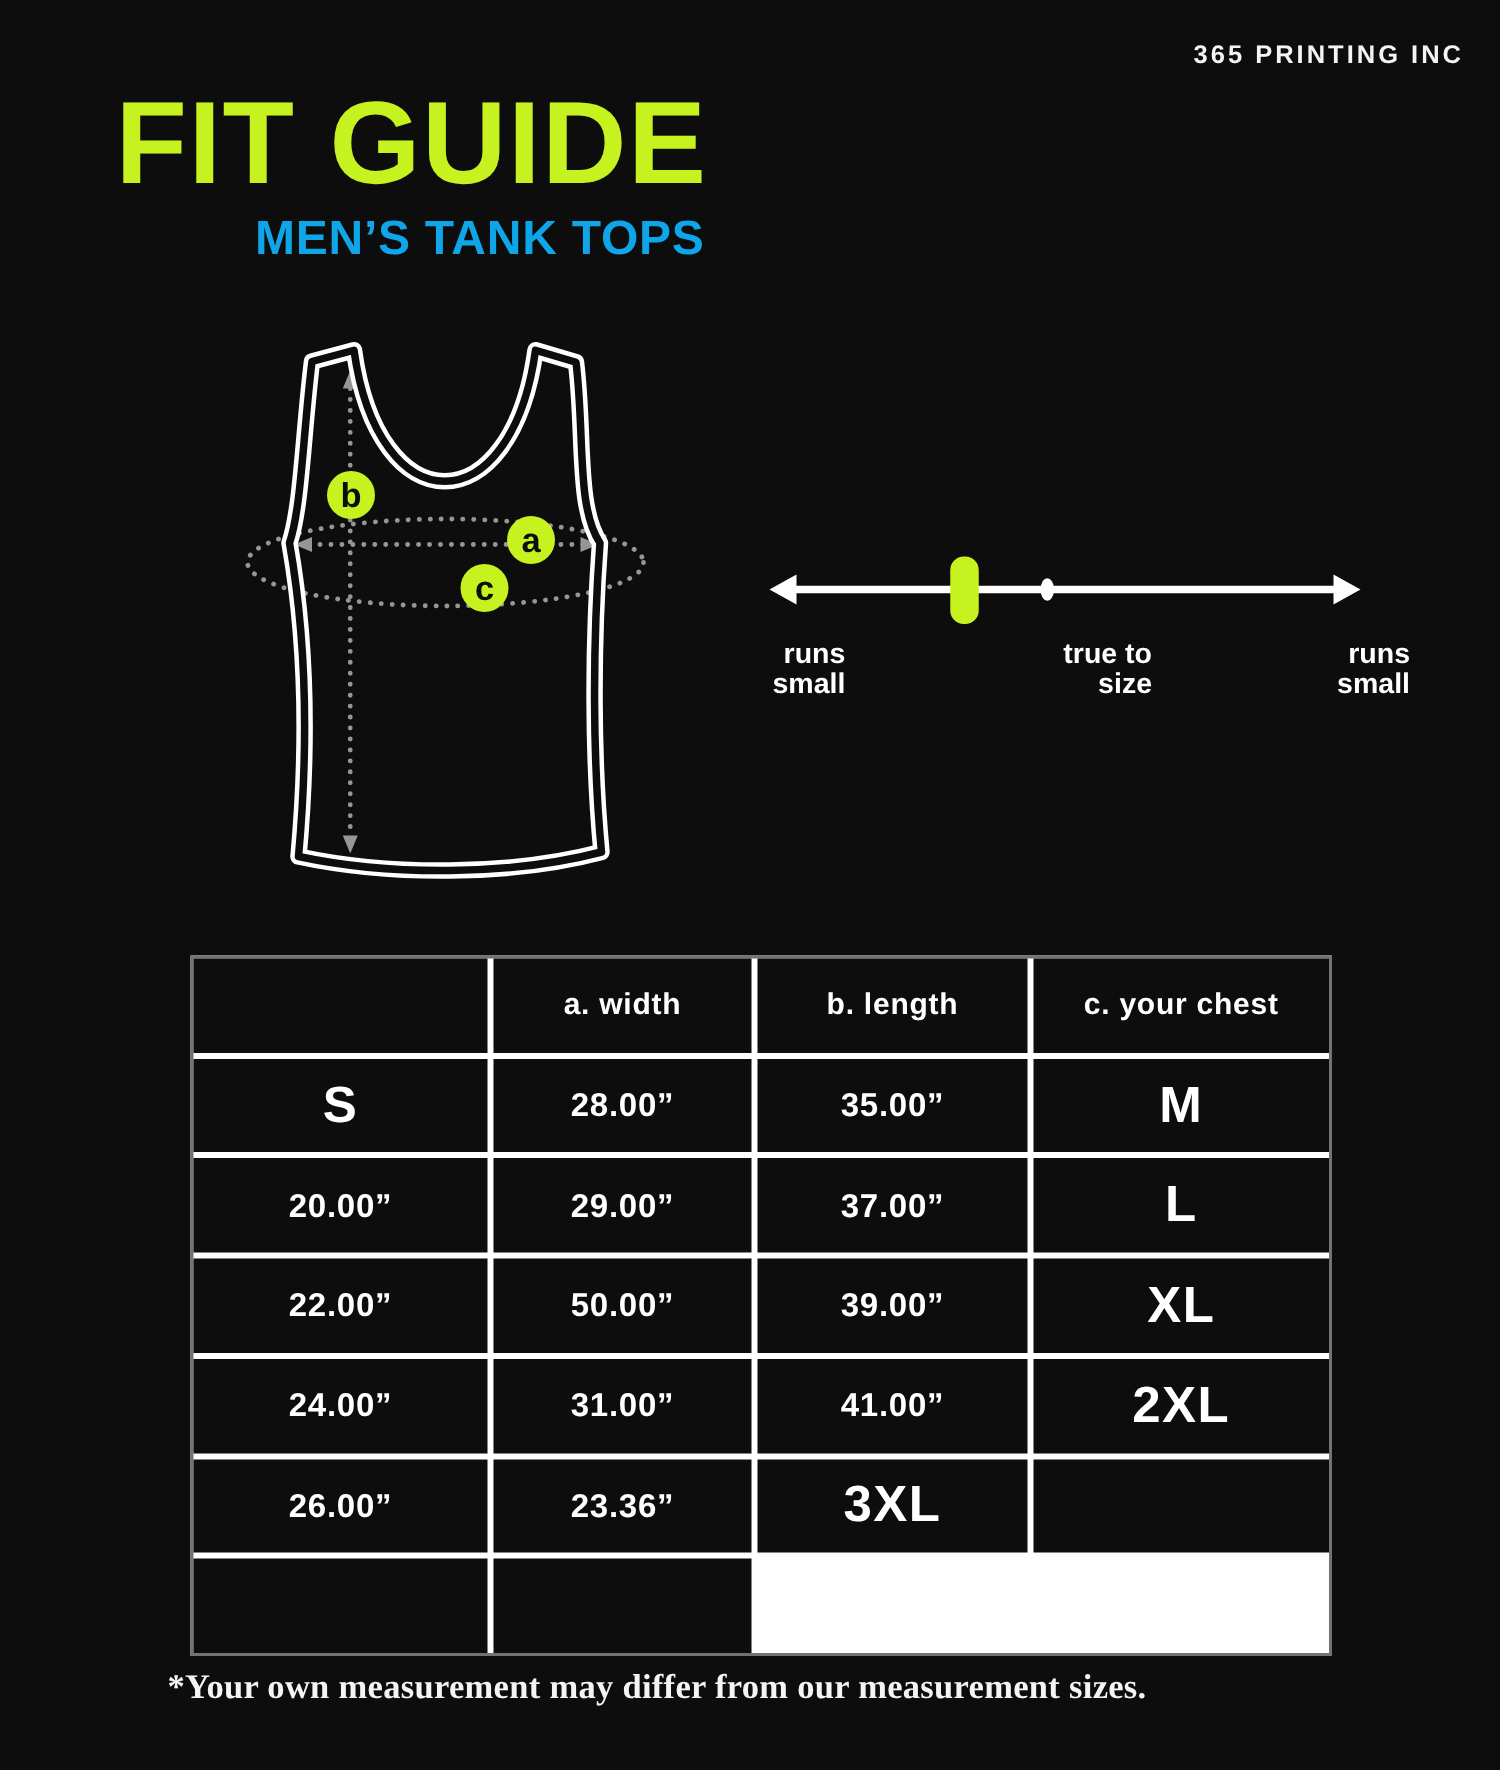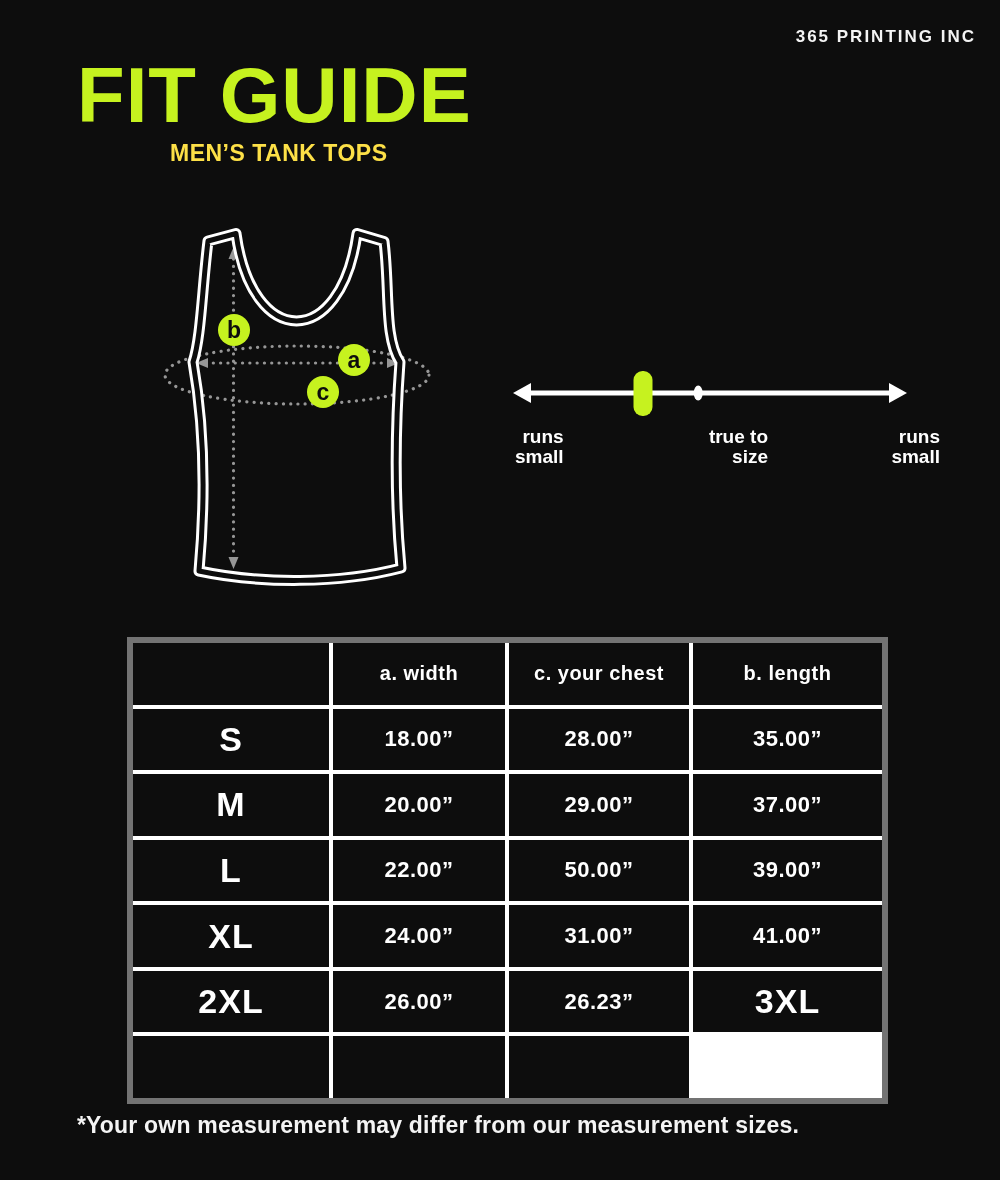--- a/index.html
+++ b/index.html
@@ -12,50 +12,50 @@
   .brand{
     position:absolute;top:27px;right:24px;
     font-size:17px;letter-spacing:2px;color:#f4f4f4;margin-left:41px;
   }
   .title{
     position:absolute;left:60px;top:56px;
     font-size:78px;line-height:1;letter-spacing:1px;color:#c6f21f;margin-left:17px;
   }
   .subtitle{
     position:absolute;left:170px;top:140px;
-    font-size:23px;letter-spacing:0.5px;color:#fde047;
+    font-size:32px;letter-spacing:0.5px;color:#0ea5e9;
   }
   .tank-svg{position:absolute;left:150px;top:225px;}
   .scale-svg{position:absolute;left:505px;top:358px;}
   .scale-label{
     position:absolute;top:427px;
     font-size:19px;line-height:20px;color:#ffffff;
   }
   .scale-label span{display:block;text-align:right;}
   .lbl-small{left:515px;text-align:left;}
   .lbl-true{left:648px;width:120px;text-align:center;}
   .lbl-large{left:822px;width:118px;text-align:center;}
   .size-table{
     position:absolute;left:127px;top:637px;width:761px;height:467px;
-    box-sizing:border-box;border:6px solid #737373;background:#ffffff;
+    box-sizing:border-box;border:2px solid #737373;background:#ffffff;
     display:grid;
     grid-template-columns:196px 172px 180px 1fr;
     grid-template-rows:repeat(7,1fr);
     gap:4px;
   }
   .cell{
     background:#0d0d0d;display:flex;align-items:center;justify-content:center;
     color:#ffffff;
   }
   .cell.head{font-size:20px;letter-spacing:0.5px;}
   .cell.size{font-size:34px;letter-spacing:1px;}
   .cell.val{font-size:22px;letter-spacing:0.5px;}
   .footnote{
     position:absolute;left:0;top:1112px;width:876px;
-    text-align:center;font-size:23px;color:#f4f4f4;letter-spacing:0.2px;
+    text-align:center;font-size:23px;color:#f4f4f4;letter-spacing:0.2px;font-family:Liberation Serif, serif;
   }
 </style>
 </head>
 <body>
 
 <div class="page">
 
   <div class="brand">365 PRINTING INC</div>
   <div class="title">FIT GUIDE</div>
   <div class="subtitle">MEN’S TANK TOPS</div>
@@ -124,46 +124,45 @@
     <span>size</span>
   </div>
   <div class="scale-label lbl-large">
     <span>runs</span>
     <span>small</span>
   </div>
 
   <div class="size-table">
     <div class="cell head"></div>
     <div class="cell head">a. width</div>
+    <div class="cell head">b. length</div>
     <div class="cell head">c. your chest</div>
-    <div class="cell head">b. length</div>
 
     <div class="cell size">S</div>
-    <div class="cell val">18.00”</div>
     <div class="cell val">28.00”</div>
     <div class="cell val">35.00”</div>
 
     <div class="cell size">M</div>
     <div class="cell val">20.00”</div>
     <div class="cell val">29.00”</div>
     <div class="cell val">37.00”</div>
 
     <div class="cell size">L</div>
     <div class="cell val">22.00”</div>
     <div class="cell val">50.00”</div>
     <div class="cell val">39.00”</div>
 
     <div class="cell size">XL</div>
     <div class="cell val">24.00”</div>
     <div class="cell val">31.00”</div>
     <div class="cell val">41.00”</div>
 
     <div class="cell size">2XL</div>
     <div class="cell val">26.00”</div>
-    <div class="cell val">26.23”</div>
+    <div class="cell val">23.36”</div>
 
     <div class="cell size">3XL</div>
     <div class="cell val"></div>
     <div class="cell val"></div>
     <div class="cell val"></div>
   </div>
 
   <div class="footnote">*Your own measurement may differ from our measurement sizes.</div>
 
 </div>

